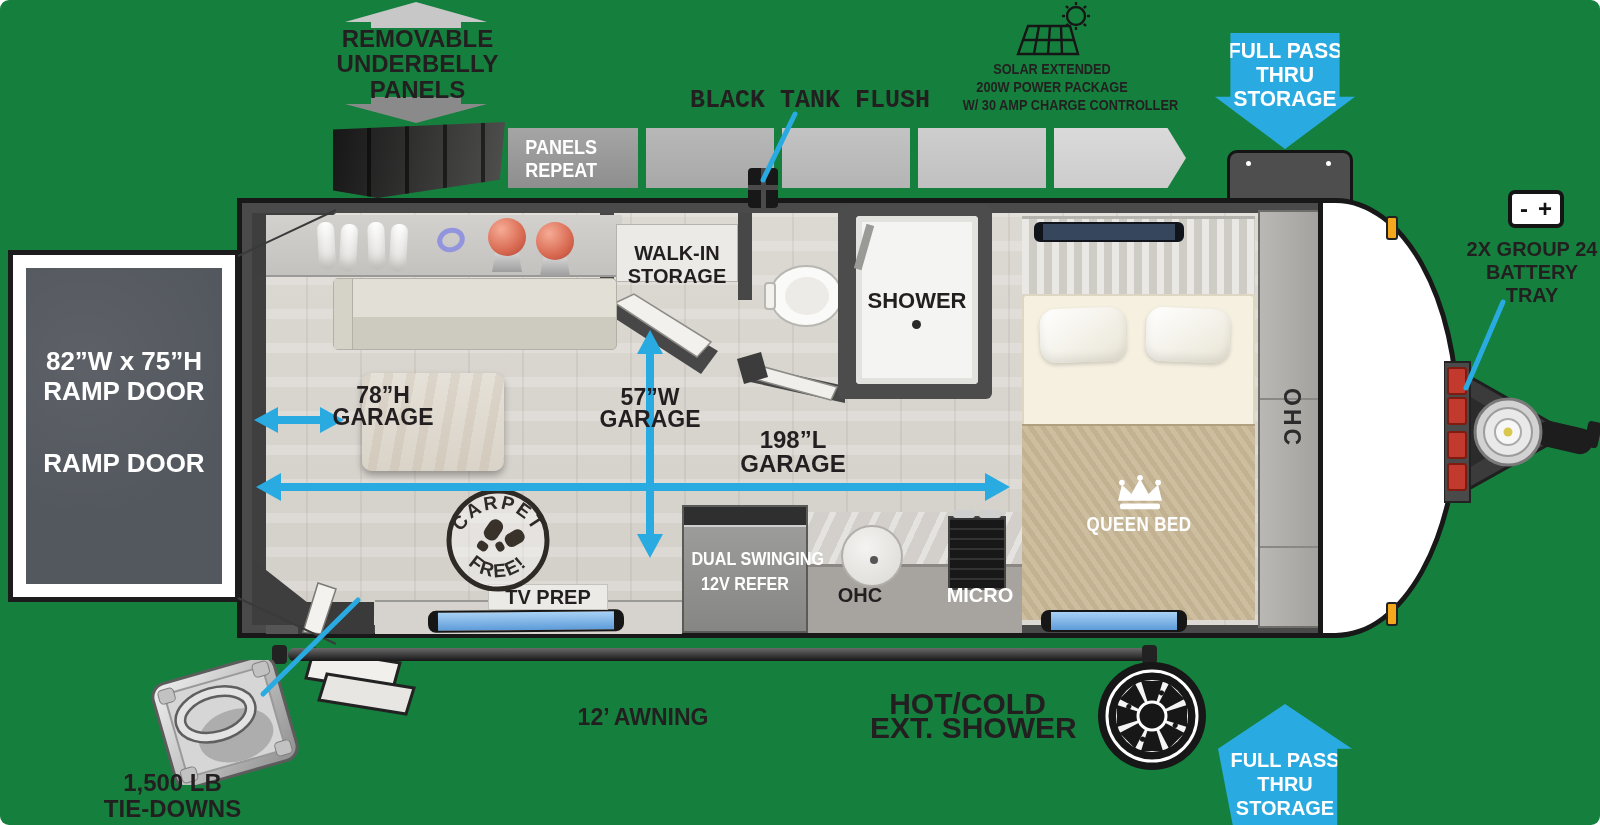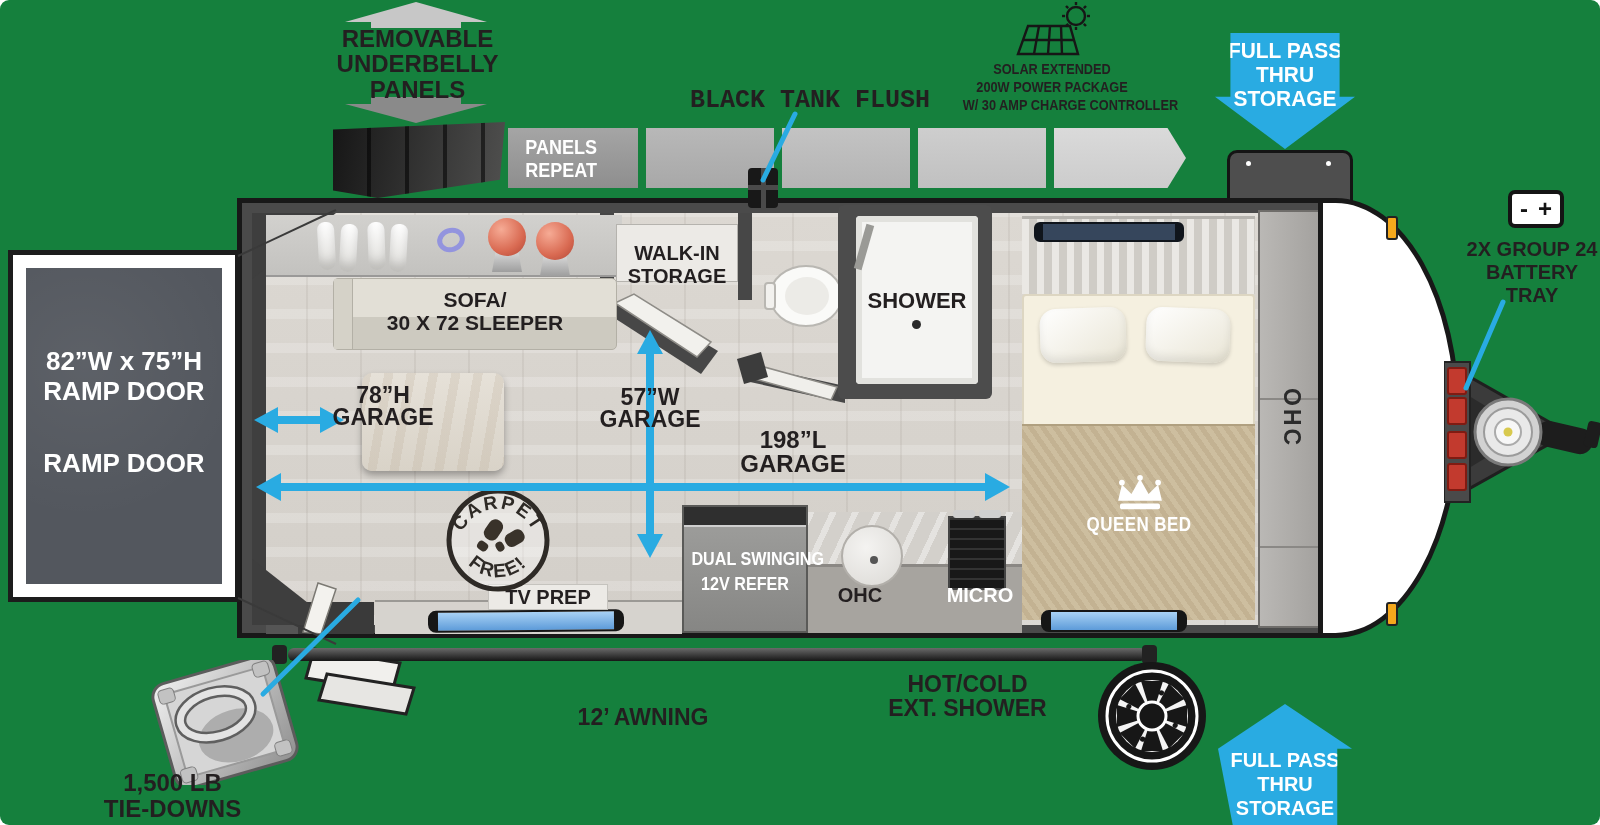--- a/index.html
+++ b/index.html
@@ -371,24 +371,20 @@
       <polygon points="650,558 637,534 663,534"></polygon>
     </g>
 
     <g fill="#29abe2">
       <line x1="276" y1="487" x2="990" y2="487" stroke="#29abe2" stroke-width="8"></line>
       <polygon points="256,487 281,473 281,501"></polygon>
       <polygon points="1010,487 985,473 985,501"></polygon>
     </g>
   </svg>
 
-  <div class="lbl" style="left:350px;top:288px;width:250px;font-size:21px;line-height:23px;">
-    <div>SOFA/</div>
-    <div>30 X 72 SLEEPER</div>
-  </div>
   <div class="lbl" style="left:855px;top:289px;width:124px;font-size:22px;">
     <div>SHOWER</div>
   </div>
   <div class="lbl" style="left:330px;top:384px;width:106px;font-size:23px;line-height:22px;">
     <div>78”H</div>
     <div>GARAGE</div>
   </div>
   <div class="lbl" style="left:597px;top:386px;width:106px;font-size:23px;line-height:22px;">
     <div>57”W</div>
     <div>GARAGE</div>
@@ -406,21 +402,21 @@
   </div>
   <div class="lbl" style="left:820px;top:585px;width:80px;font-size:20px;">
     <div>OHC</div>
   </div>
   <div class="lbl w" style="left:940px;top:585px;width:80px;font-size:20px;">
     <div>MICRO</div>
   </div>
   <div class="lbl" style="left:558px;top:705px;width:170px;font-size:23px;">
     <div>12’ AWNING</div>
   </div>
-  <div class="lbl" style="left:870px;top:672px;width:195px;font-size:23px;line-height:24px;">
+  <div class="lbl" style="left:870px;top:692px;width:195px;font-size:30px;line-height:24px;">
     <div>HOT/COLD</div>
     <div>EXT. SHOWER</div>
   </div>
   <div class="lbl" style="left:90px;top:770px;width:165px;font-size:24px;line-height:26px;">
     <div>1,500 LB</div>
     <div>TIE-DOWNS</div>
   </div>
 
 </div>
 

